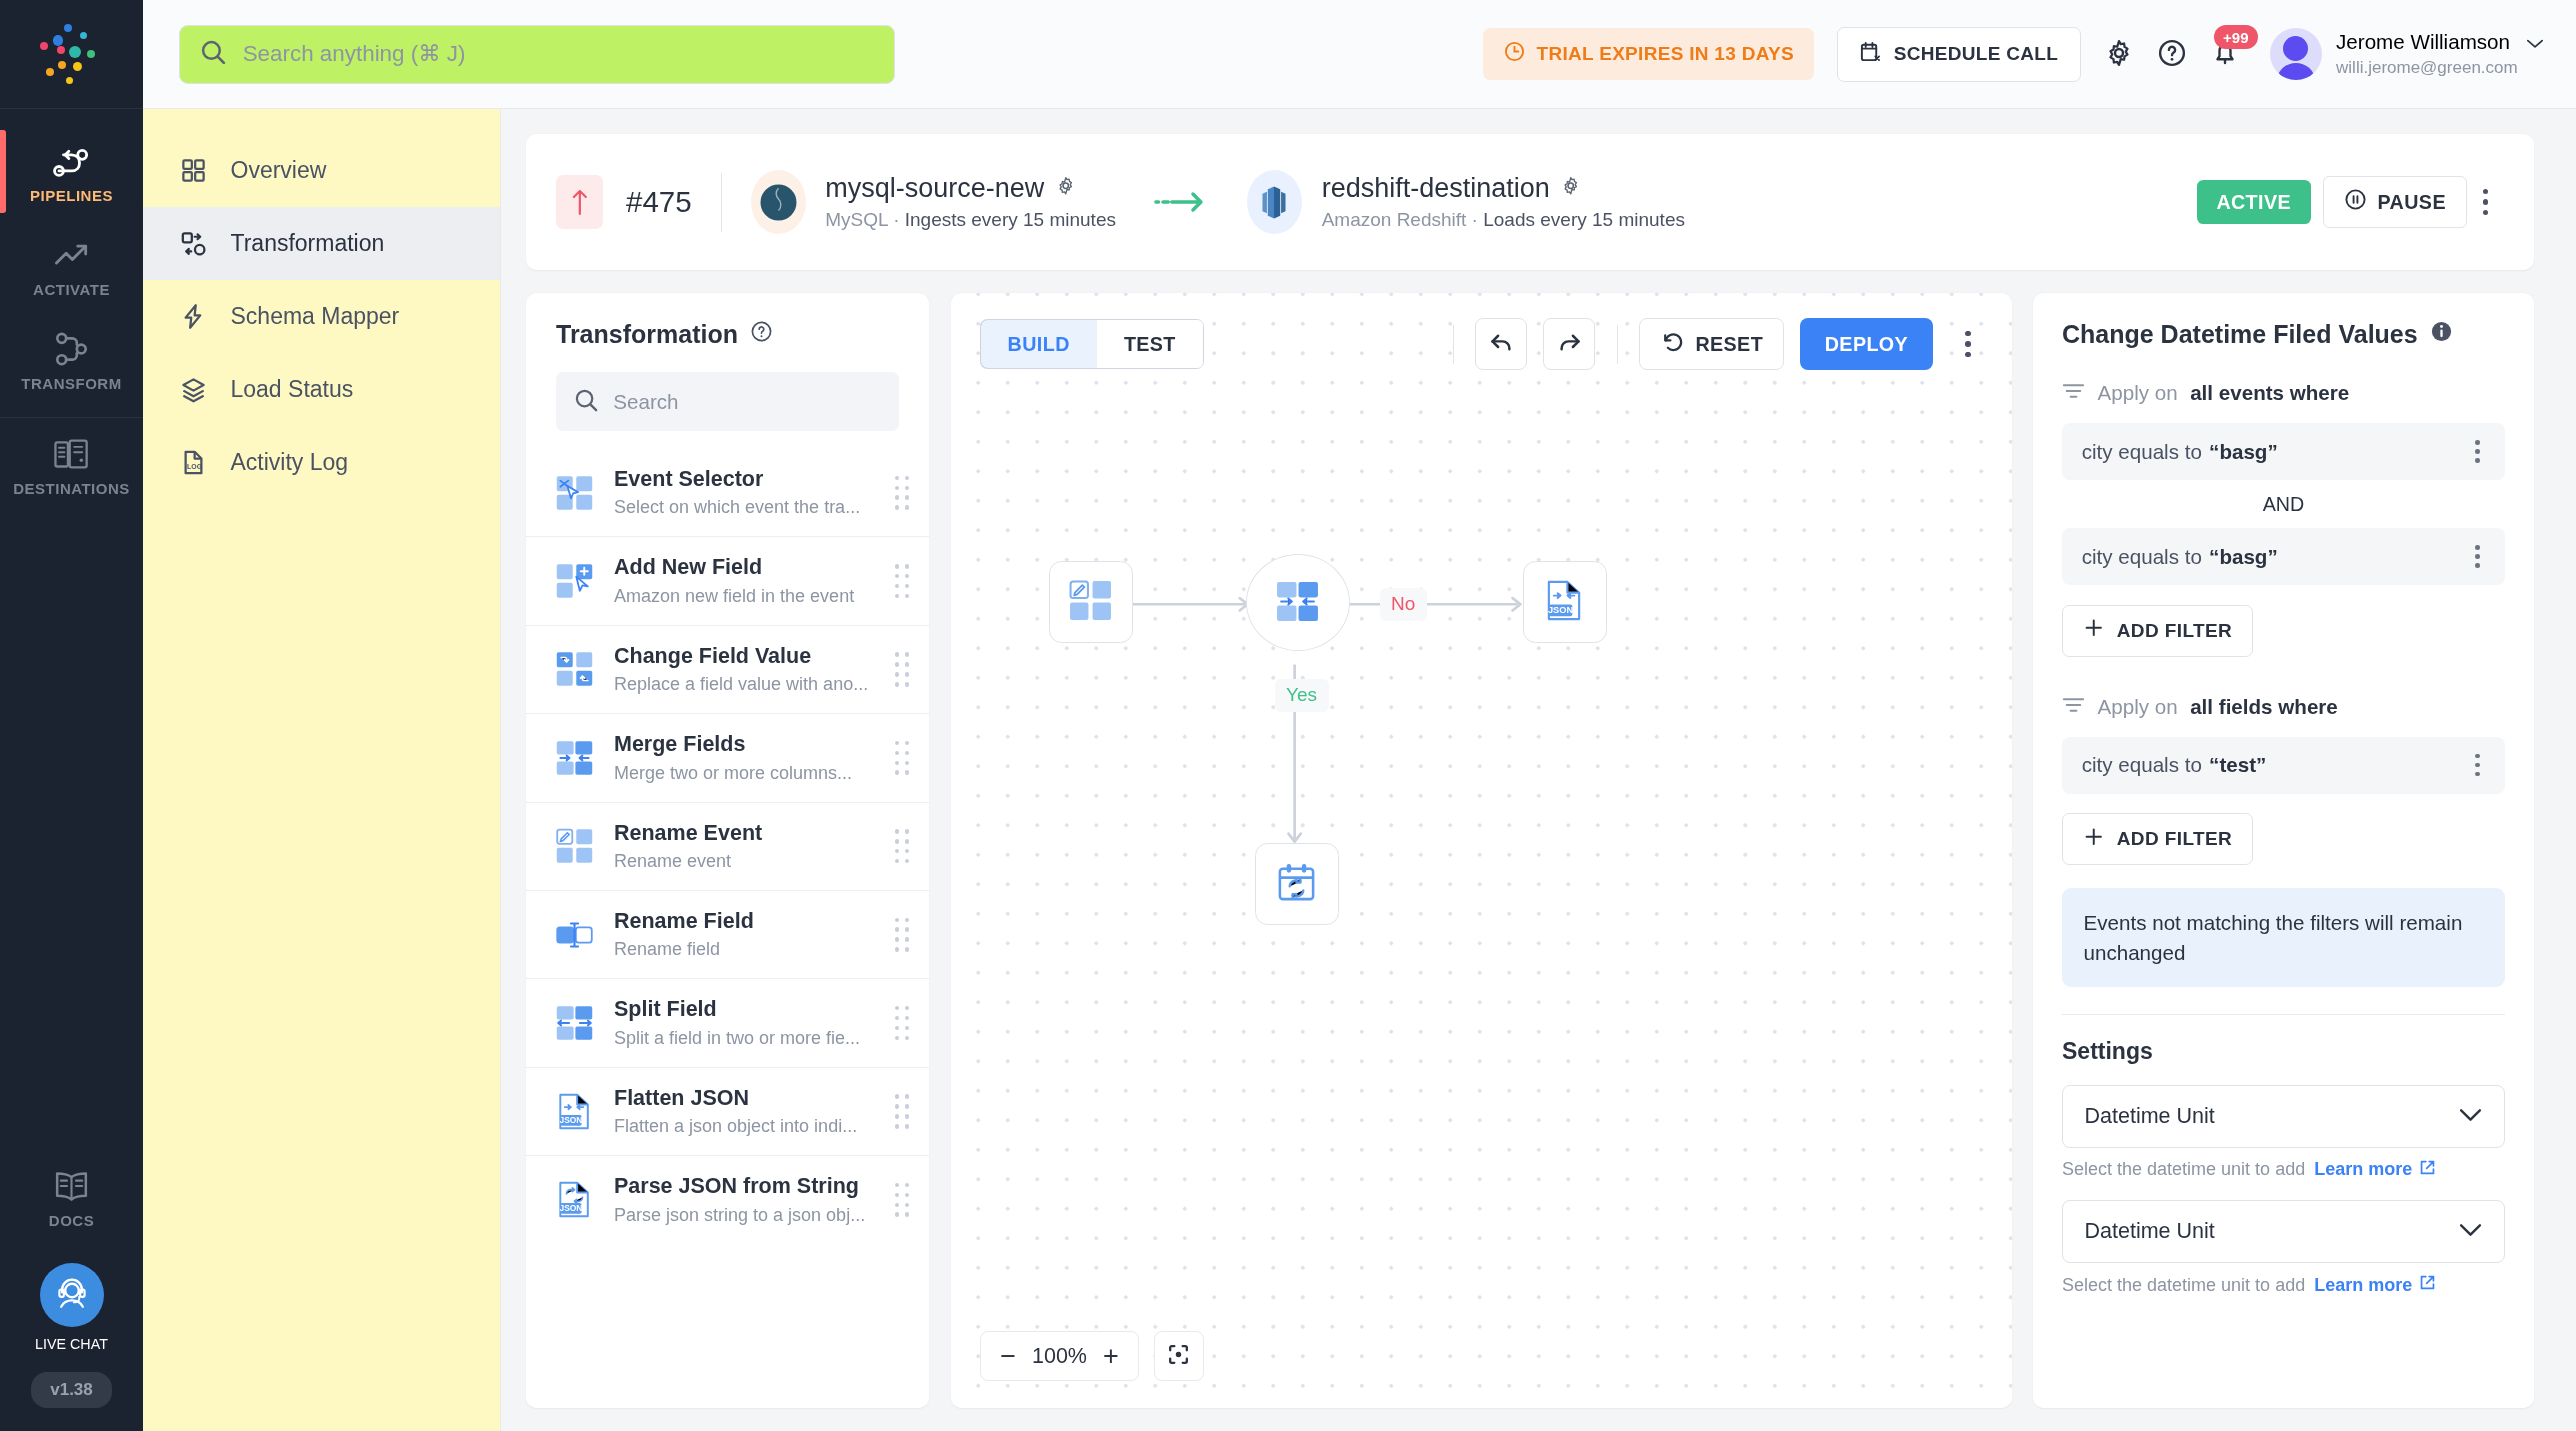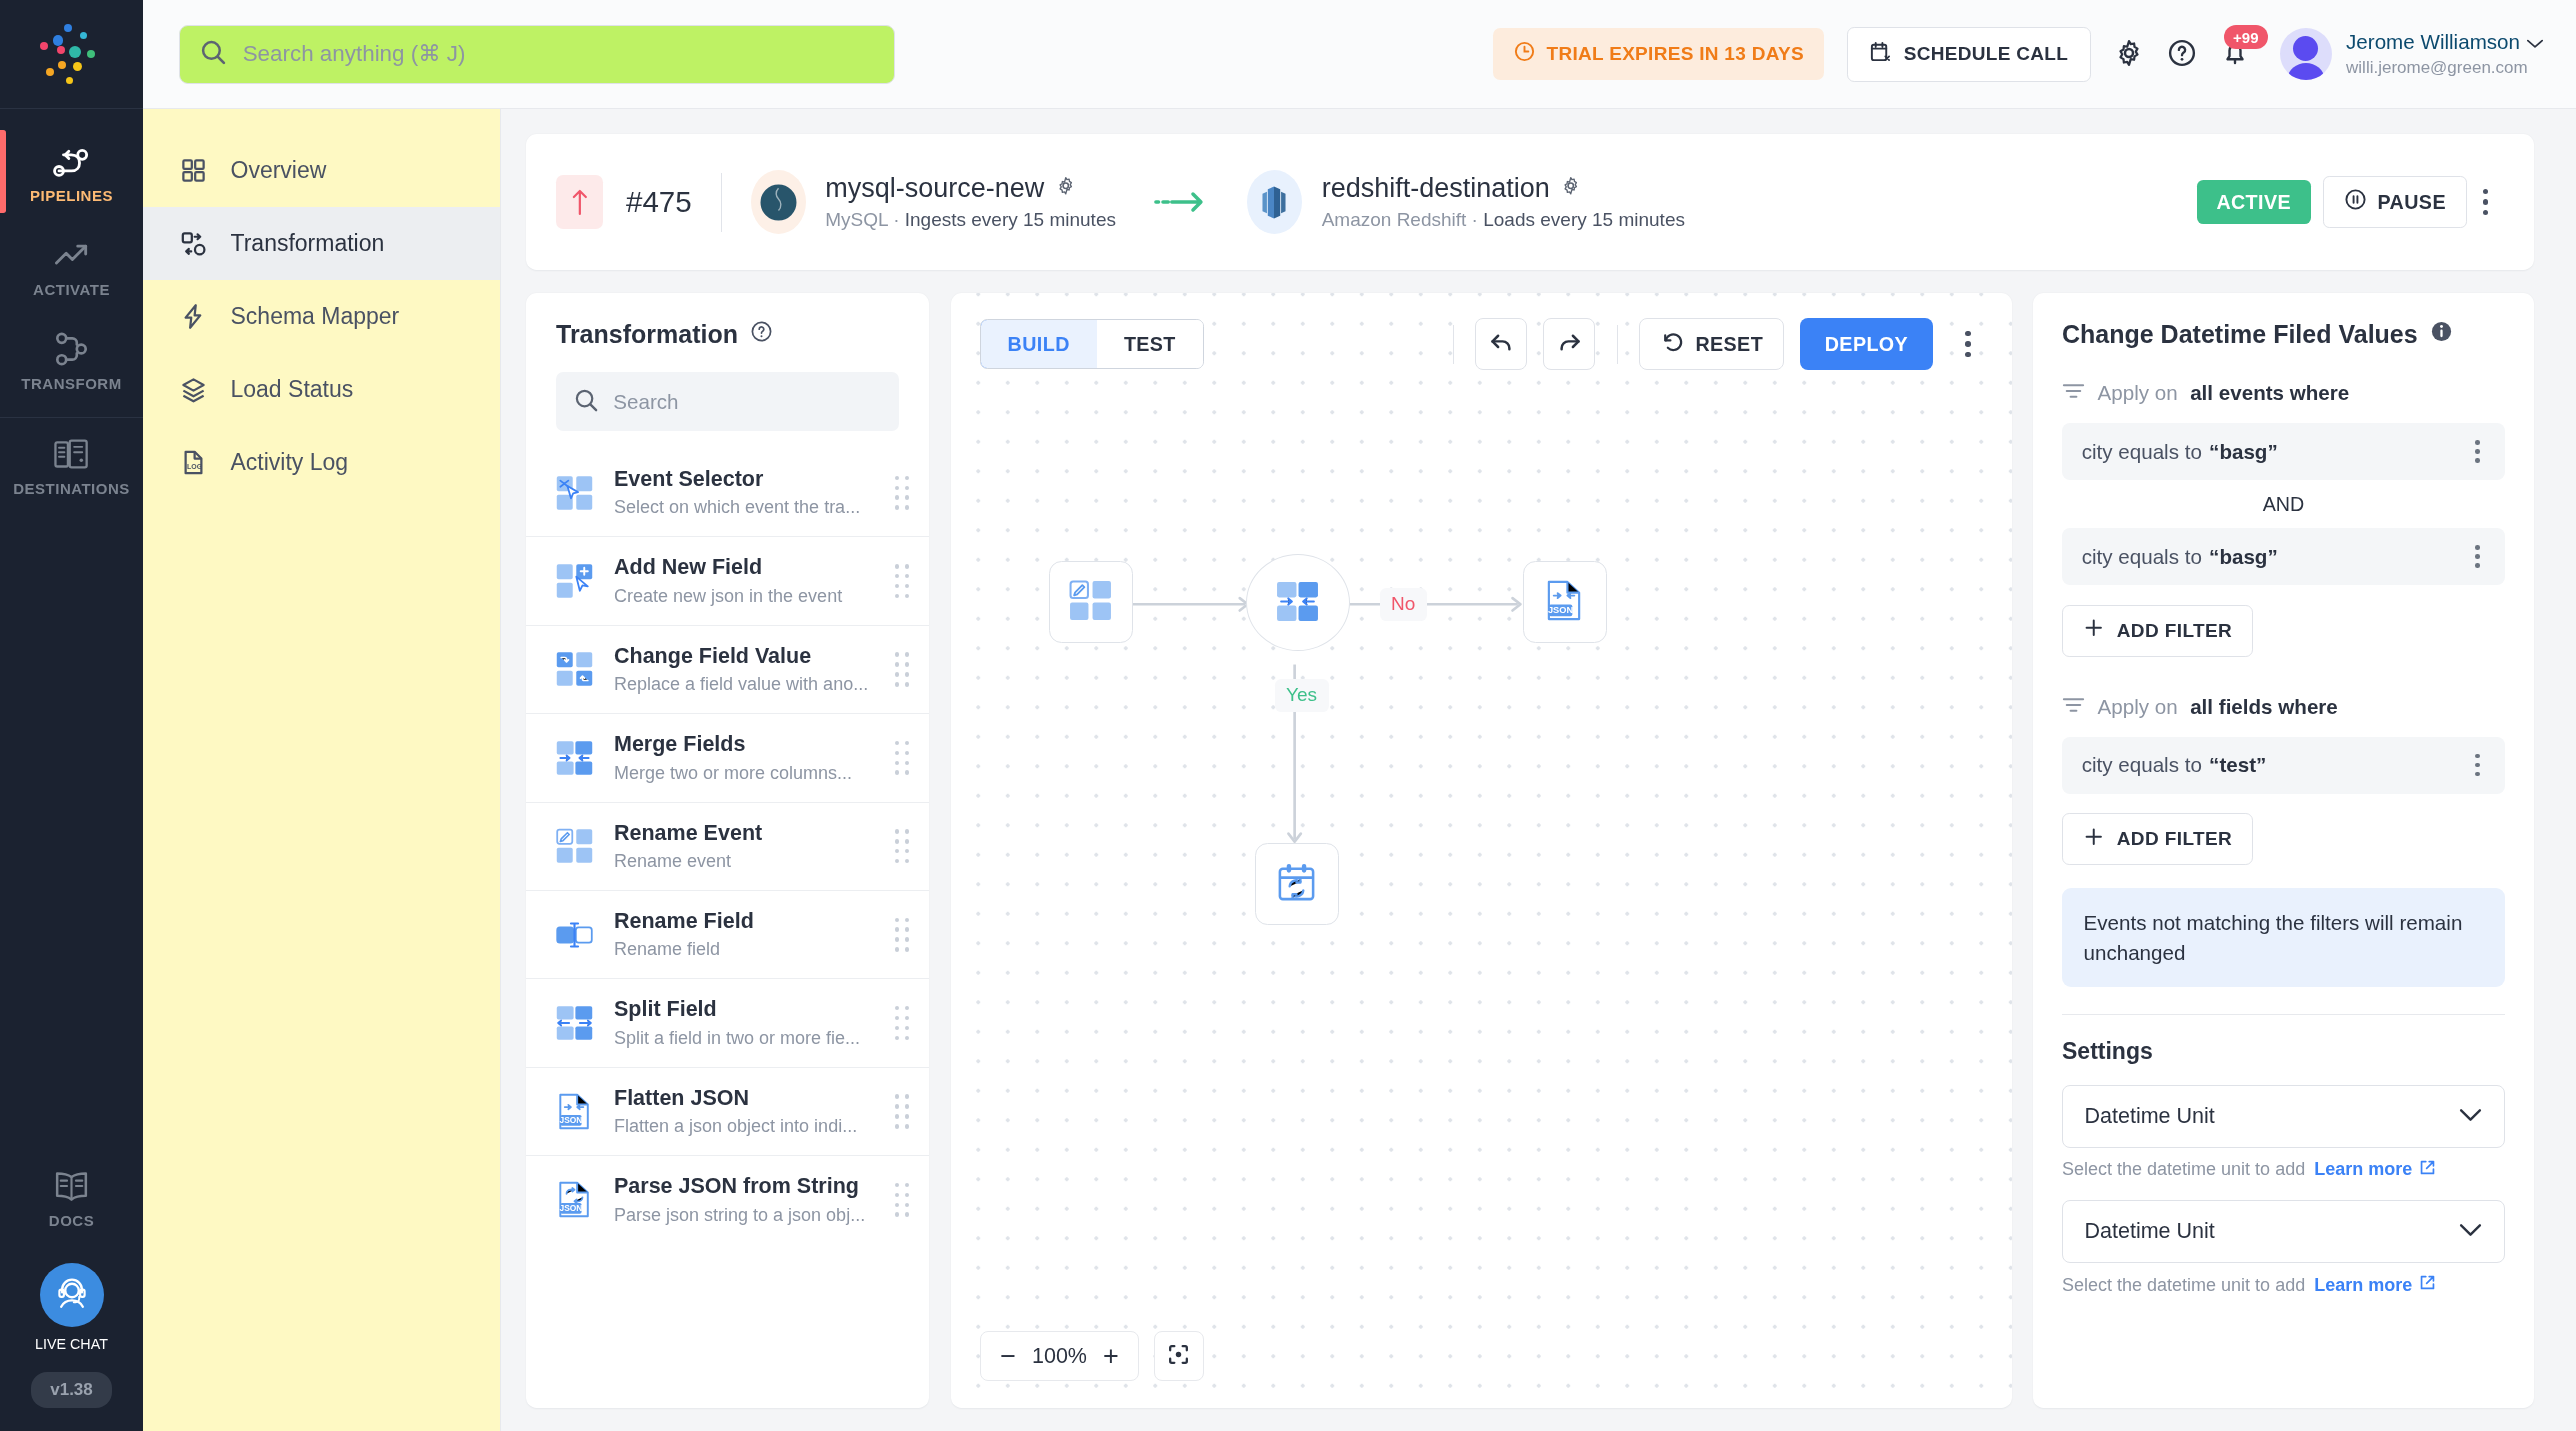--- a/index.html
+++ b/index.html
@@ -86,21 +86,21 @@
     position:absolute; top:-12.5px; right:-18px; background:#f0566a; color:#fff;
     font-size: 15px; font-weight:700; padding: 3.6px 9px; border-radius: 12.5px;
   }
   .user-block { display:flex; align-items:center; gap: 14.3px; margin-left: 7.2px; }
   .avatar {
     width: 52px; height:52px; border-radius:50%; background:#ddddfb;
     position:relative; overflow:hidden; flex-shrink:0;
   }
   .avatar .head { position:absolute; width:25px;height:25px;border-radius:50%;background:#5b4bf0;left:13.4px;top:8px;}
   .avatar .body { position:absolute; width:36px;height:30px;border-radius:50%;background:#5b4bf0;left:8px;top:35px;}
-  .user-name { font-size: 20.6px; color:#0c4a6e; display:flex; align-items:center; gap:6px; }
+  .user-name { font-size: 20.6px; color:#000000; display:flex; align-items:center; gap:16px; }
   .user-mail { font-size: 17px; color:#8d95a3; margin-top: 3.6px; }
 
   
   .body-row { flex:1; display:flex; min-height:0; }
 
   
   .subnav {
     width: 358px; background:#fef9c3; border-right:0.9px solid #e7e9ed;
     padding-top: 25px; flex-shrink:0;
   }
@@ -685,21 +685,21 @@
                   <svg width="39" height="38" viewBox="0 0 44 42">
                     <rect x="2" y="2" width="18" height="17" rx="2" fill="#9dc4f5"></rect>
                     <rect x="2" y="23" width="18" height="17" rx="2" fill="#9dc4f5"></rect>
                     <rect x="24" y="2" width="18" height="17" rx="2" fill="#5b9bef"></rect>
                     <path d="M33 6v8M29 10h8" stroke="#fff" stroke-width="2.2" stroke-linecap="round"></path>
                     <path d="M24 16l4 16 3-6 6 1-13-11z" fill="#fff" stroke="#3b82f6" stroke-width="2" stroke-linejoin="round"></path>
                   </svg>
                 </span>
                 <span class="tf-txt">
                   <span class="tf-name" style="display:block">Add New Field</span>
-                  <span class="tf-desc" style="display:block">Create new json in the event</span>
+                  <span class="tf-desc" style="display:block">Amazon new field in the event</span>
                 </span>
                 <span class="grip">
                     <i></i>
                     <i></i>
                     <i></i>
                     <i></i>
                     <i></i>
                     <i></i>
                     <i></i>
                     <i></i>

